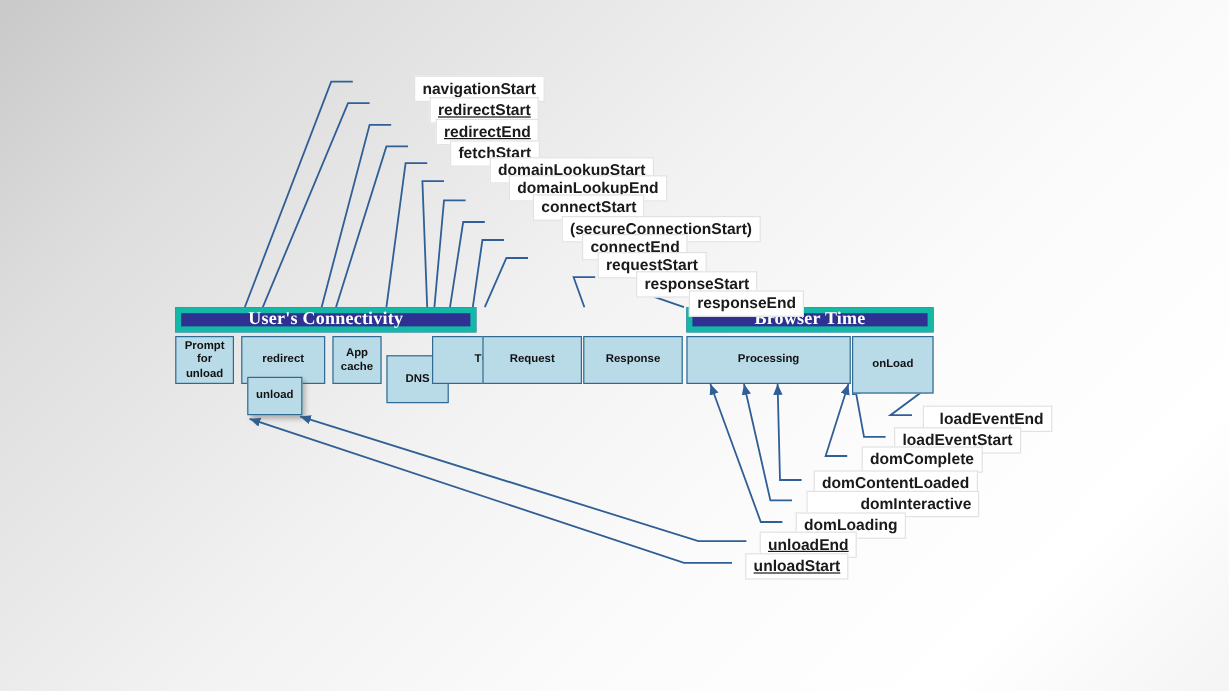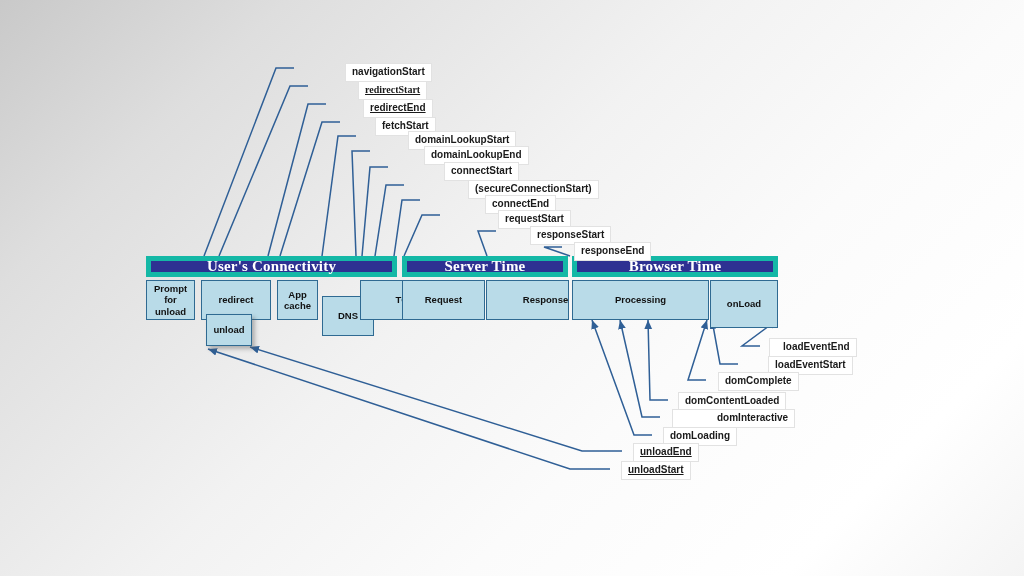--- a/index.html
+++ b/index.html
@@ -64,21 +64,21 @@
     z-index: 8;
     box-shadow: 3px 3px 4px rgba(90,90,90,0.42);
   }
 
   
   .lbl {
     position: absolute;
     background: #ffffff;
     border: 1px solid #e2e2e2;
     color: #1a1a1a;
-    font-size: 10px;
+    font-size: 13px;
     font-weight: 700;
     line-height: 1;
     padding: 3px 6px 4px 6px;
     white-space: nowrap;
     box-sizing: border-box;
     z-index: 7;
     box-shadow: 0 0 0 0 rgba(0,0,0,0);
   }
   .lbl .u { text-decoration: underline; }
 </style>
@@ -113,23 +113,20 @@
         <polyline points="660,417 642,417 620,320" marker-end="url(#arrow)"></polyline>
         <polyline points="652,435 634,435 592,320" marker-end="url(#arrow)"></polyline>
         <polyline points="622,451 582,451 250,347" marker-end="url(#arrow)"></polyline>
         <polyline points="610,469 570,469 208,349" marker-end="url(#arrow)"></polyline>
       </g>
   </svg>
 
   <div class="phase-bar" style="left:146px; top:256px; width:251px;">
     <span>User's Connectivity</span>
   </div>
-  <div class="phase-bar" style="left:402px; top:256px; width:166px;">
-    <span>Server Time</span>
-  </div>
   <div class="phase-bar" style="left:572px; top:256px; width:206px;">
     <span>Browser Time</span>
   </div>
 
   <div id="segments">
       <div class="seg" style="left: 146px; top: 280px; width: 49px; height: 40px;">
         <span style="white-space: pre-line;">Prompt
 for
 unload</span>
       </div>
@@ -146,44 +143,44 @@
       <div class="seg" style="left: 322px; top: 296px; width: 52px; height: 40px;">
         <span style="white-space: pre-line;">DNS</span>
       </div>
       <div class="seg" style="left: 360px; top: 280px; width: 36px; height: 40px; padding-left: 44px;">
         <span style="white-space: pre-line;">TCP</span>
       </div>
       <div class="seg" style="left: 402px; top: 280px; width: 83px; height: 40px;">
         <span style="white-space: pre-line;">Request</span>
       </div>
       <div class="seg" style="left: 486px; top: 280px; width: 83px; height: 40px;">
-        <span style="white-space: pre-line; padding-left: 36px;">Response</span>
+        <span style="white-space: pre-line;">Response</span>
       </div>
       <div class="seg" style="left: 572px; top: 280px; width: 137px; height: 40px;">
         <span style="white-space: pre-line;">Processing</span>
       </div>
       <div class="seg" style="left: 710px; top: 280px; width: 68px; height: 48px;">
         <span style="white-space: pre-line;">onLoad</span>
       </div>
     </div>
   <div id="labels">
       <div class="lbl" style="left: 345px; top: 63px;"><span>navigationStart</span></div>
-      <div class="lbl" style="left: 358px; top: 81px; font-family: Liberation Serif, serif;"><span class="u">redirectStart</span></div>
+      <div class="lbl" style="left: 358px; top: 81px;"><span class="u">redirectStart</span></div>
       <div class="lbl" style="left: 363px; top: 99px;"><span class="u">redirectEnd</span></div>
       <div class="lbl" style="left: 375px; top: 117px;"><span>fetchStart</span></div>
       <div class="lbl" style="left: 408px; top: 131px;"><span>domainLookupStart</span></div>
       <div class="lbl" style="left: 424px; top: 146px;"><span>domainLookupEnd</span></div>
       <div class="lbl" style="left: 444px; top: 162px;"><span>connectStart</span></div>
       <div class="lbl" style="left: 468px; top: 180px;"><span>(secureConnectionStart)</span></div>
       <div class="lbl" style="left: 485px; top: 195px;"><span>connectEnd</span></div>
       <div class="lbl" style="left: 498px; top: 210px;"><span>requestStart</span></div>
       <div class="lbl" style="left: 530px; top: 226px;"><span>responseStart</span></div>
       <div class="lbl" style="left: 574px; top: 242px;"><span>responseEnd</span></div>
       <div class="lbl" style="left: 769px; top: 338px; padding-left: 13px;"><span>loadEventEnd</span></div>
-      <div class="lbl" style="left: 768px; top: 356px; text-align: right;"><span>loadEventStart</span></div>
+      <div class="lbl" style="left: 745px; top: 356px; text-align: right;"><span>loadEventStart</span></div>
       <div class="lbl" style="left: 718px; top: 372px;"><span>domComplete</span></div>
       <div class="lbl" style="left: 678px; top: 392px;"><span>domContentLoaded</span></div>
       <div class="lbl" style="left: 672px; top: 409px; padding-left: 44px;"><span>domInteractive</span></div>
       <div class="lbl" style="left: 663px; top: 427px;"><span>domLoading</span></div>
       <div class="lbl" style="left: 633px; top: 443px;"><span class="u">unloadEnd</span></div>
       <div class="lbl" style="left: 621px; top: 461px;"><span class="u">unloadStart</span></div>
     </div>
 
 </div>
 

